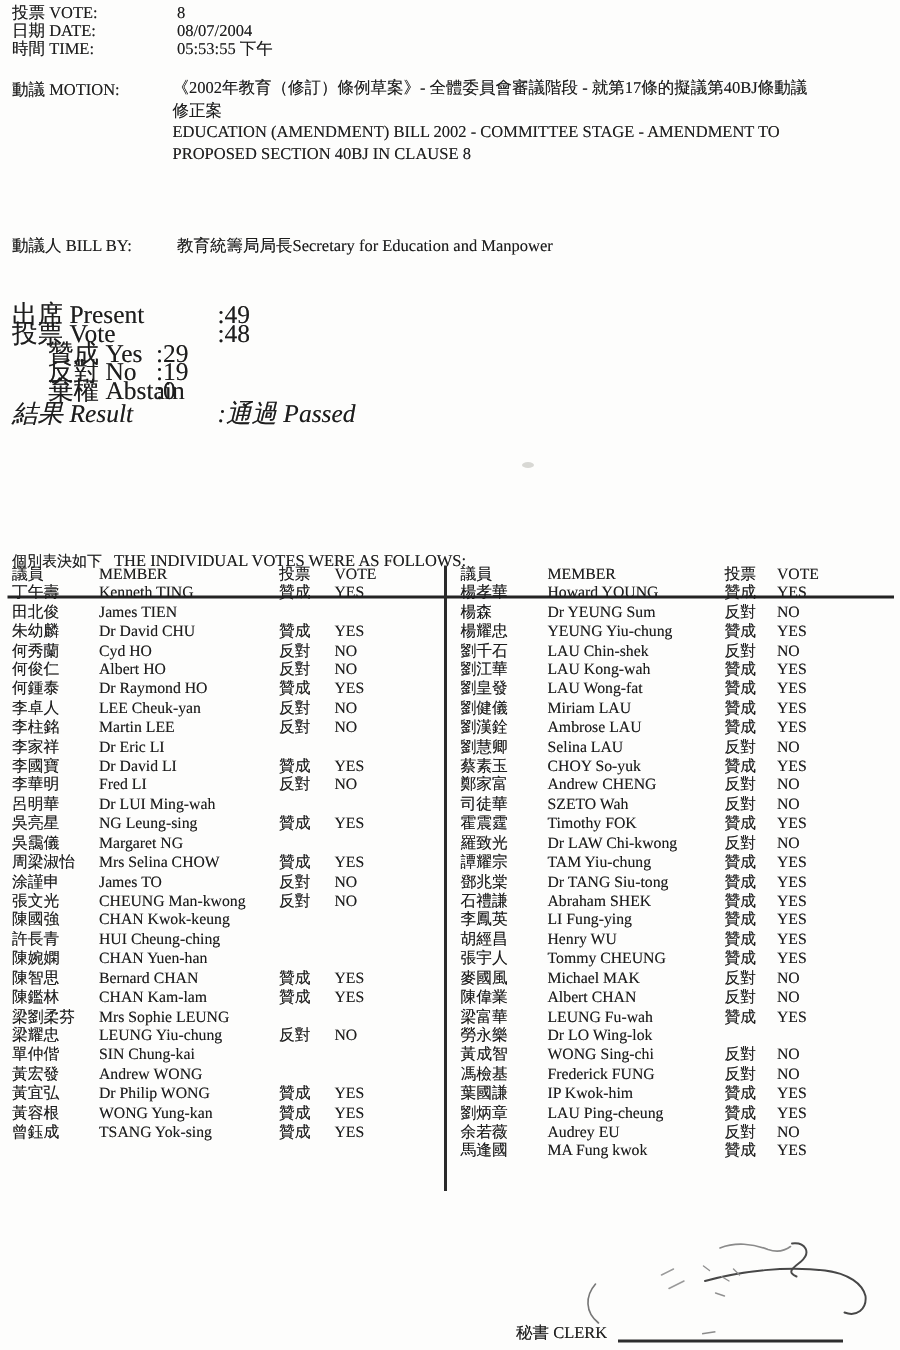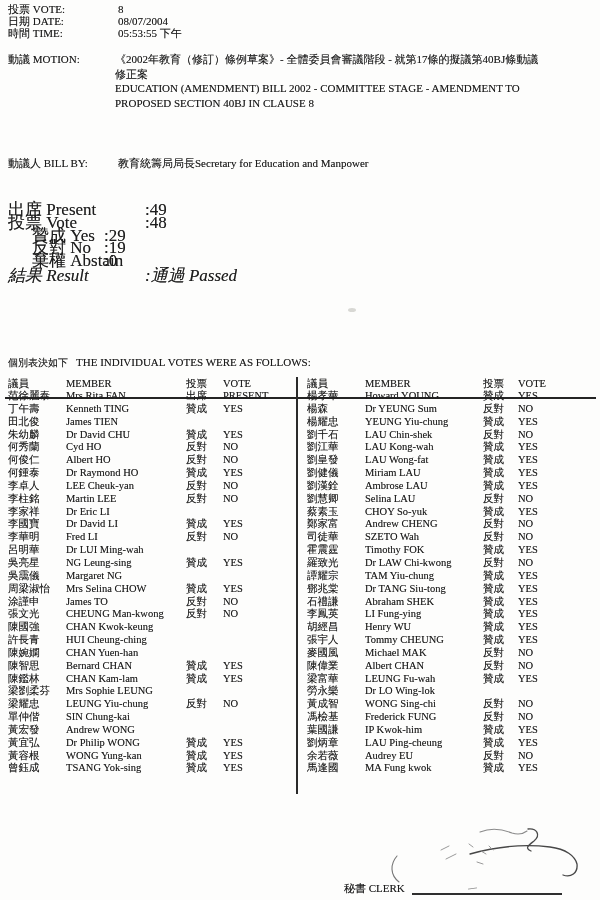--- a/index.html
+++ b/index.html
@@ -22,21 +22,21 @@
   
   #movedby{left:8px;top:156px;font-size:11px;display:flex;}
   #movedby .meta-label{width:110px;flex:0 0 110px;}
   
   #summary{left:8px;top:204px;font-size:17px;line-height:12.8px;}
   .sum-row{display:flex;white-space:nowrap;}
   .sum-label.lvl0{width:137px;flex:0 0 137px;}
   .sum-row.ind .sum-label{margin-left:24px;width:72px;flex:0 0 72px;}
   .sum-row.result{margin-top:2px;font-style:italic;}
   
-  #votes-note{left:8px;top:356px;font-size:11px;white-space:nowrap;}
+  #votes-note{left:8px;top:367px;font-size:11px;white-space:nowrap;}
   #votes-note .zh{font-size:10px;margin-right:8px;}
   
   .vtable{font-size:10.5px;white-space:nowrap;}
   #vtable-left{left:8px;top:378px;width:286px;}
   #vtable-right{left:307px;top:378px;width:288px;}
   .vhead,.vrow{display:grid;}
   #vtable-left .vhead,#vtable-left .vrow{grid-template-columns:58px 120px 37px auto;}
   #vtable-right .vhead,#vtable-right .vrow{grid-template-columns:58px 118px 35px auto;}
   .vhead{height:12px;line-height:12px;}
   .vrow{line-height:12.85px;}
@@ -122,26 +122,20 @@
 <div id="mid-divider" class="abs"></div>
 
 <div id="vtable-left" class="abs vtable">
   <div class="vhead">
     <span>議員</span>
     <span>MEMBER</span>
     <span>投票</span>
     <span>VOTE</span>
   </div>
 
-    <div class="vrow">
-      <span>范徐麗泰</span>
-      <span>Mrs Rita FAN</span>
-      <span>出席</span>
-      <span>PRESENT</span>
-    </div>
 
     <div class="vrow">
       <span>丁午壽</span>
       <span>Kenneth TING</span>
       <span>贊成</span>
       <span>YES</span>
     </div>
 
     <div class="vrow">
       <span>田北俊</span>

